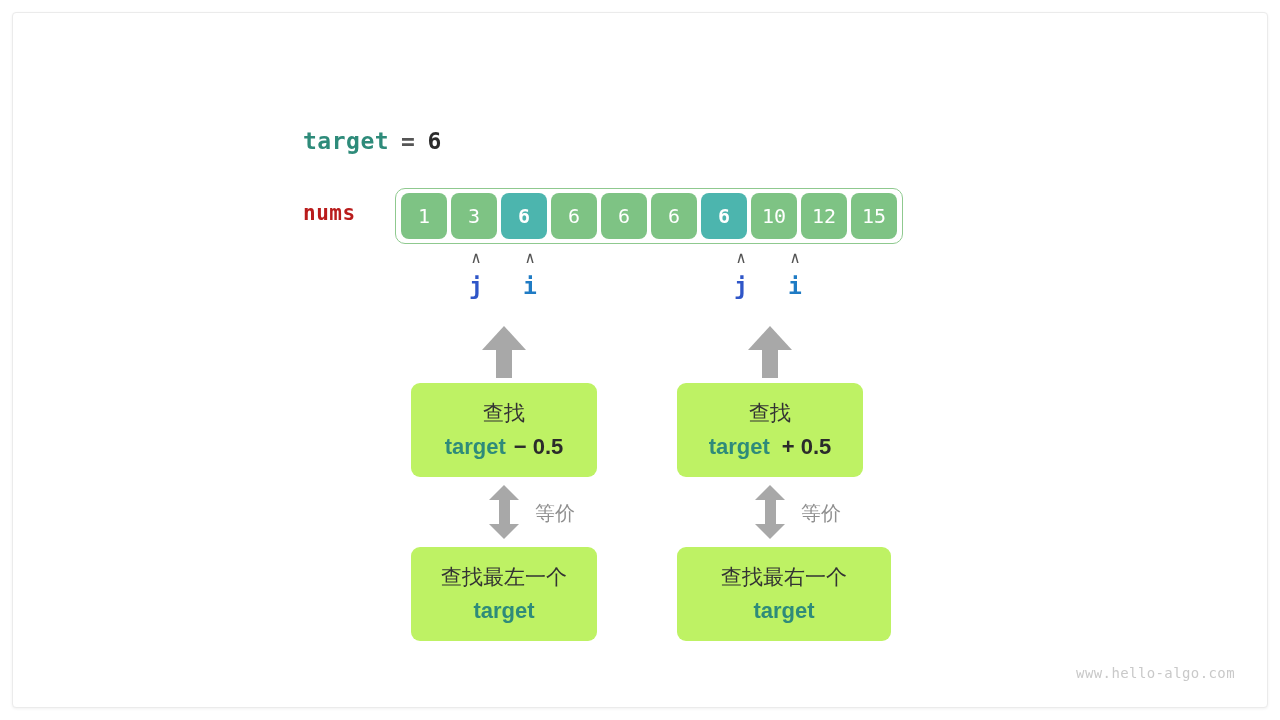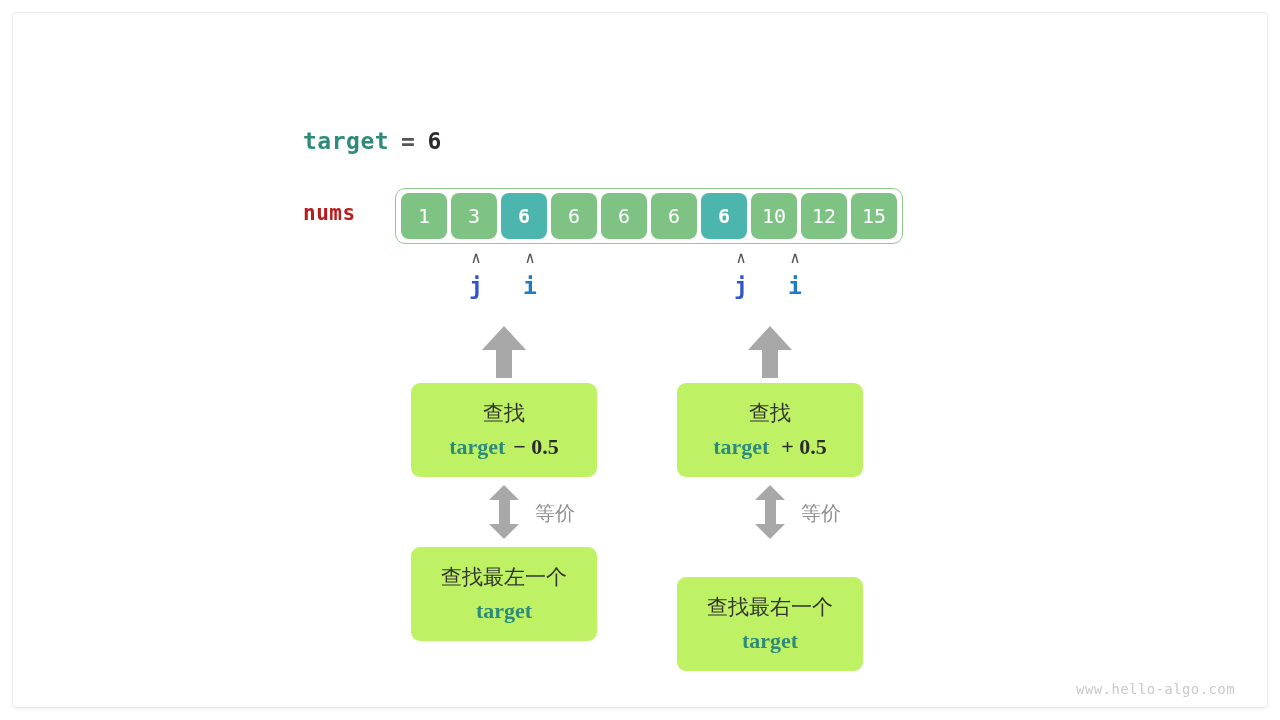--- a/index.html
+++ b/index.html
@@ -148,21 +148,21 @@
     align-items: center;
     justify-content: center;
     box-sizing: border-box;
   }
   .gbox .line1 {
     font-size: 21px;
     color: #333333;
     line-height: 30px;
   }
   .gbox .line2 {
-    font-family: Liberation Serif, serif;
+    font-family: Liberation Sans, sans-serif;
     font-size: 22px;
     font-weight: bold;
     line-height: 30px;
     margin-top: 4px;
     white-space: nowrap;
   }
   .gbox .line2 .kw { color: #2e8b7a; }
   .gbox .line2 .op { color: #2b2b2b; }
 
   
@@ -201,21 +201,21 @@
     position: absolute;
     font-size: 20px;
     font-weight: normal;
     color: #8f8f8f;
   }
 
   
   .footer {
     position: absolute;
     right: 32px;
-    bottom: 10px;
+    bottom: 26px;
     font-family: "DejaVu Sans Mono", "Liberation Mono", monospace;
     font-size: 14px;
     color: #c9c9c9;
     letter-spacing: 0.4px;
     margin-left: 48px;
   }
 </style>
 </head>
 <body>
 
@@ -297,21 +297,21 @@
   </div>
   <div class="eq-label" style="left:788px; top:487px;">等价</div>
 
   <div class="gbox" style="left:398px; top:534px; width:186px; height:94px;">
     <div class="line1">查找最左一个</div>
     <div class="line2">
       <span class="kw">target</span>
     </div>
   </div>
 
-  <div class="gbox" style="left:664px; top:564px; width:186px; height:94px;">
+  <div class="gbox" style="left:664px; top:534px; width:214px; height:94px;">
     <div class="line1">查找最右一个</div>
     <div class="line2">
       <span class="kw">target</span>
     </div>
   </div>
 
   <div class="footer">www.hello-algo.com</div>
 
 </div>
 

